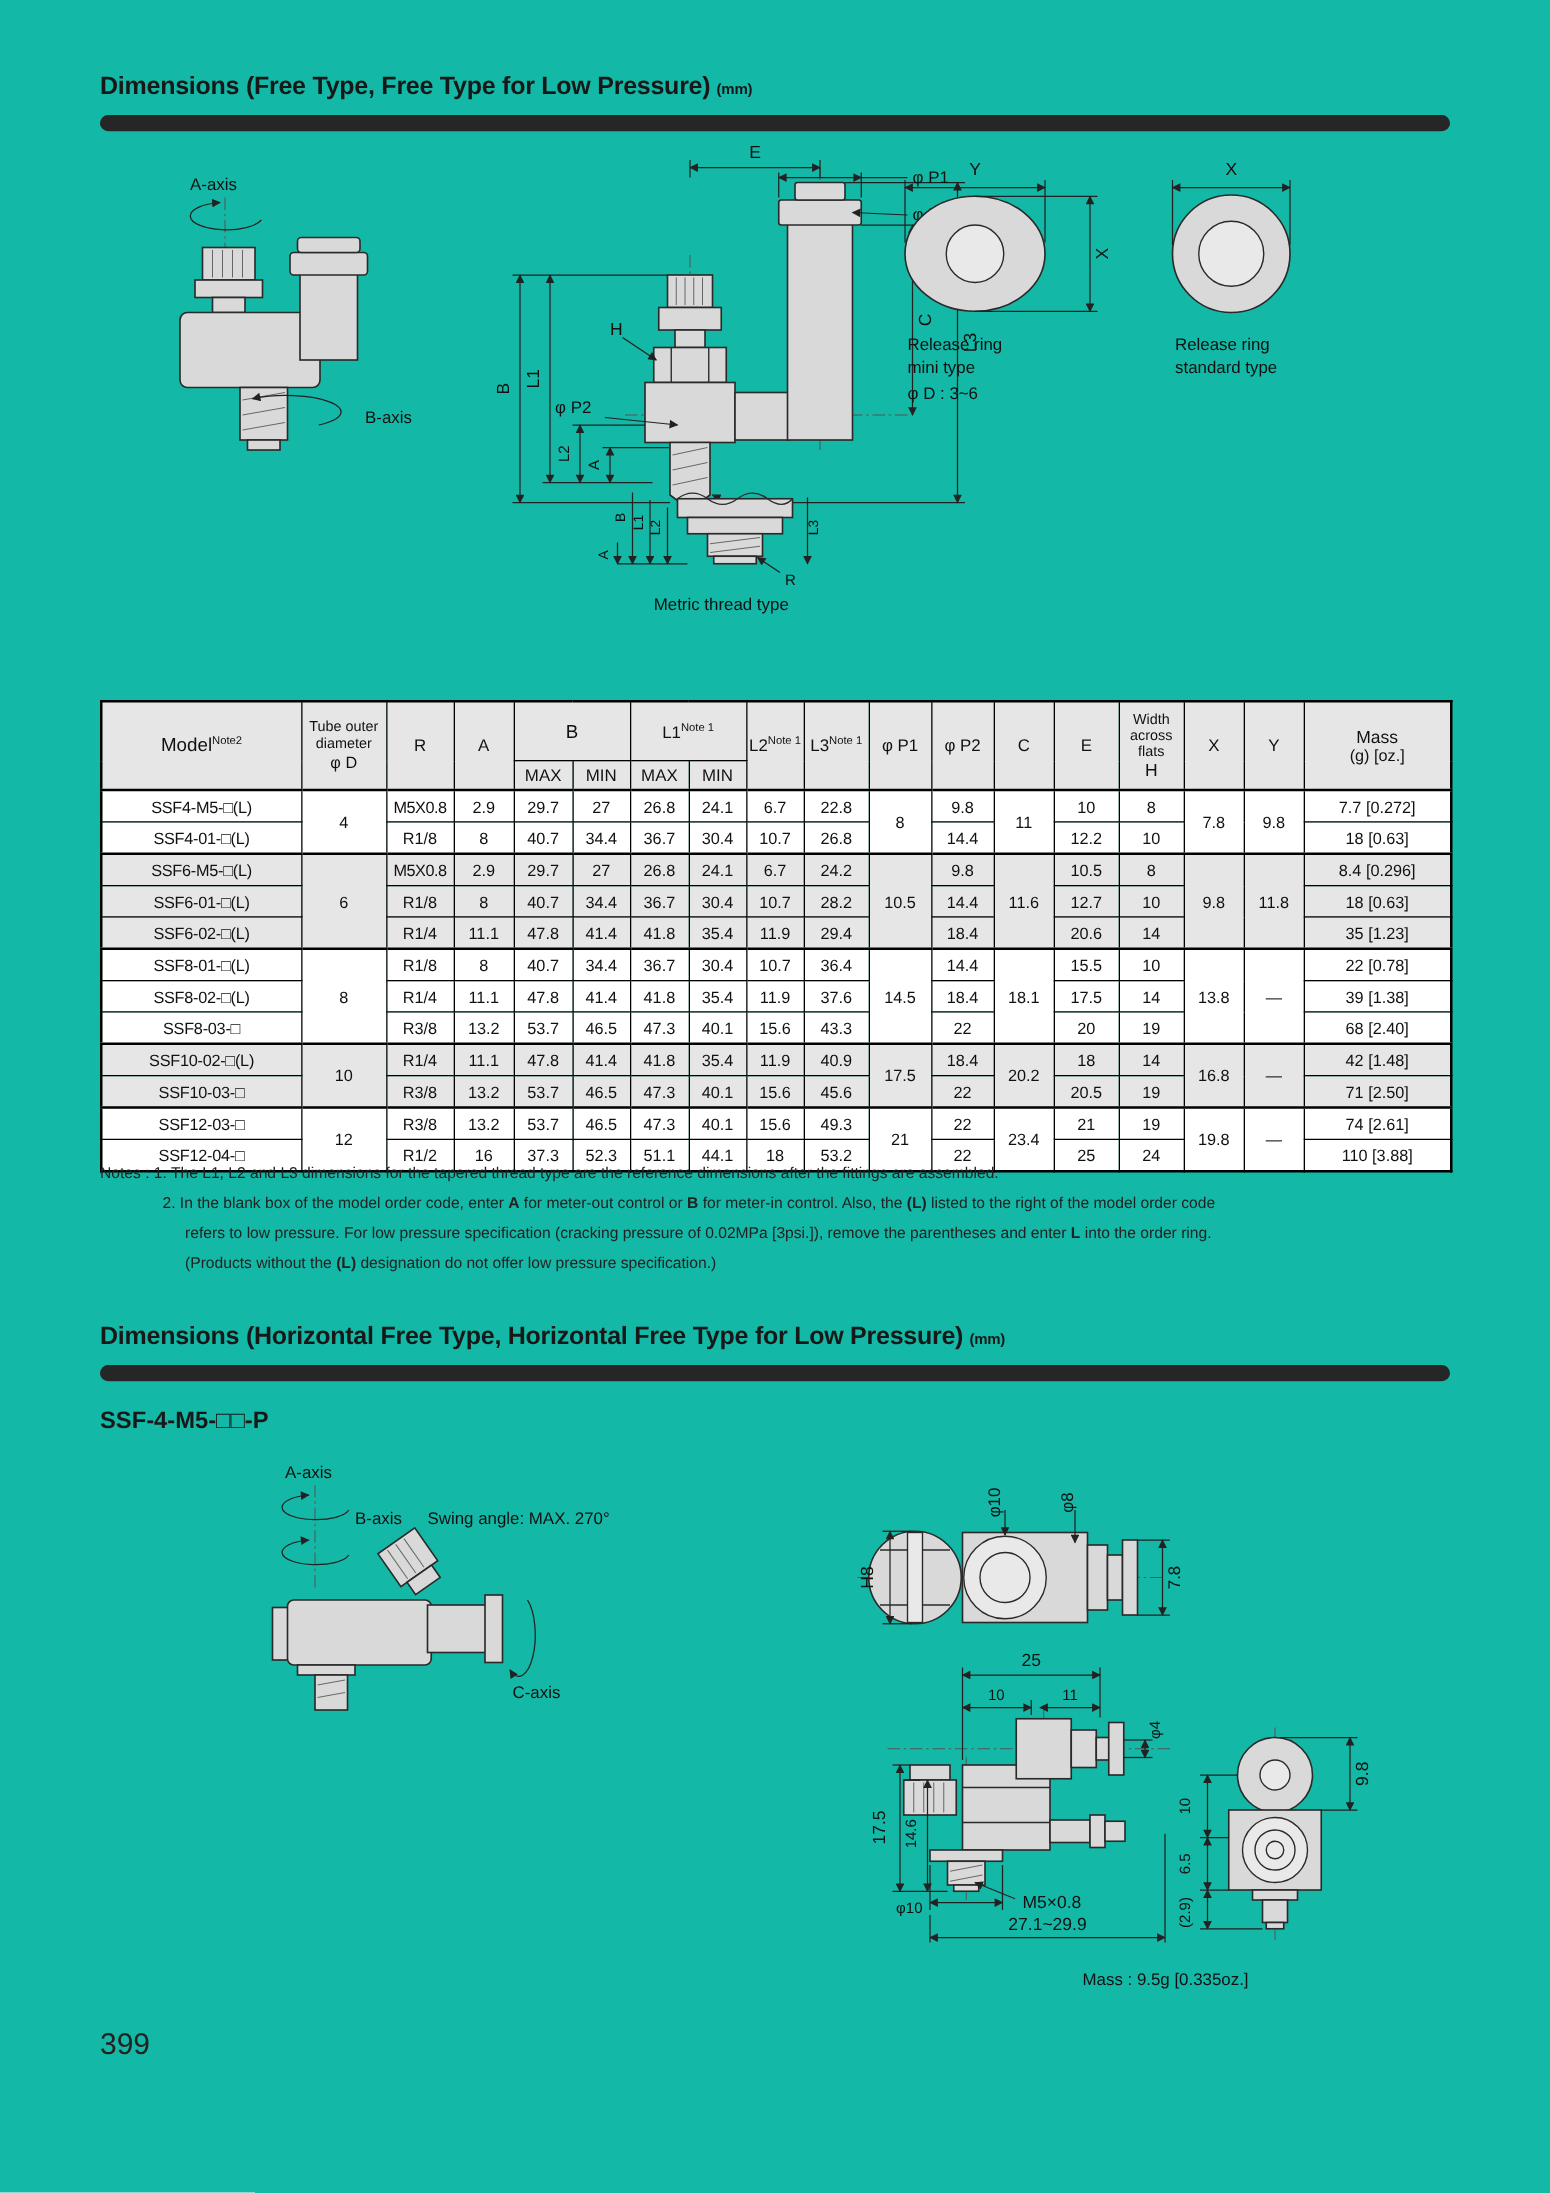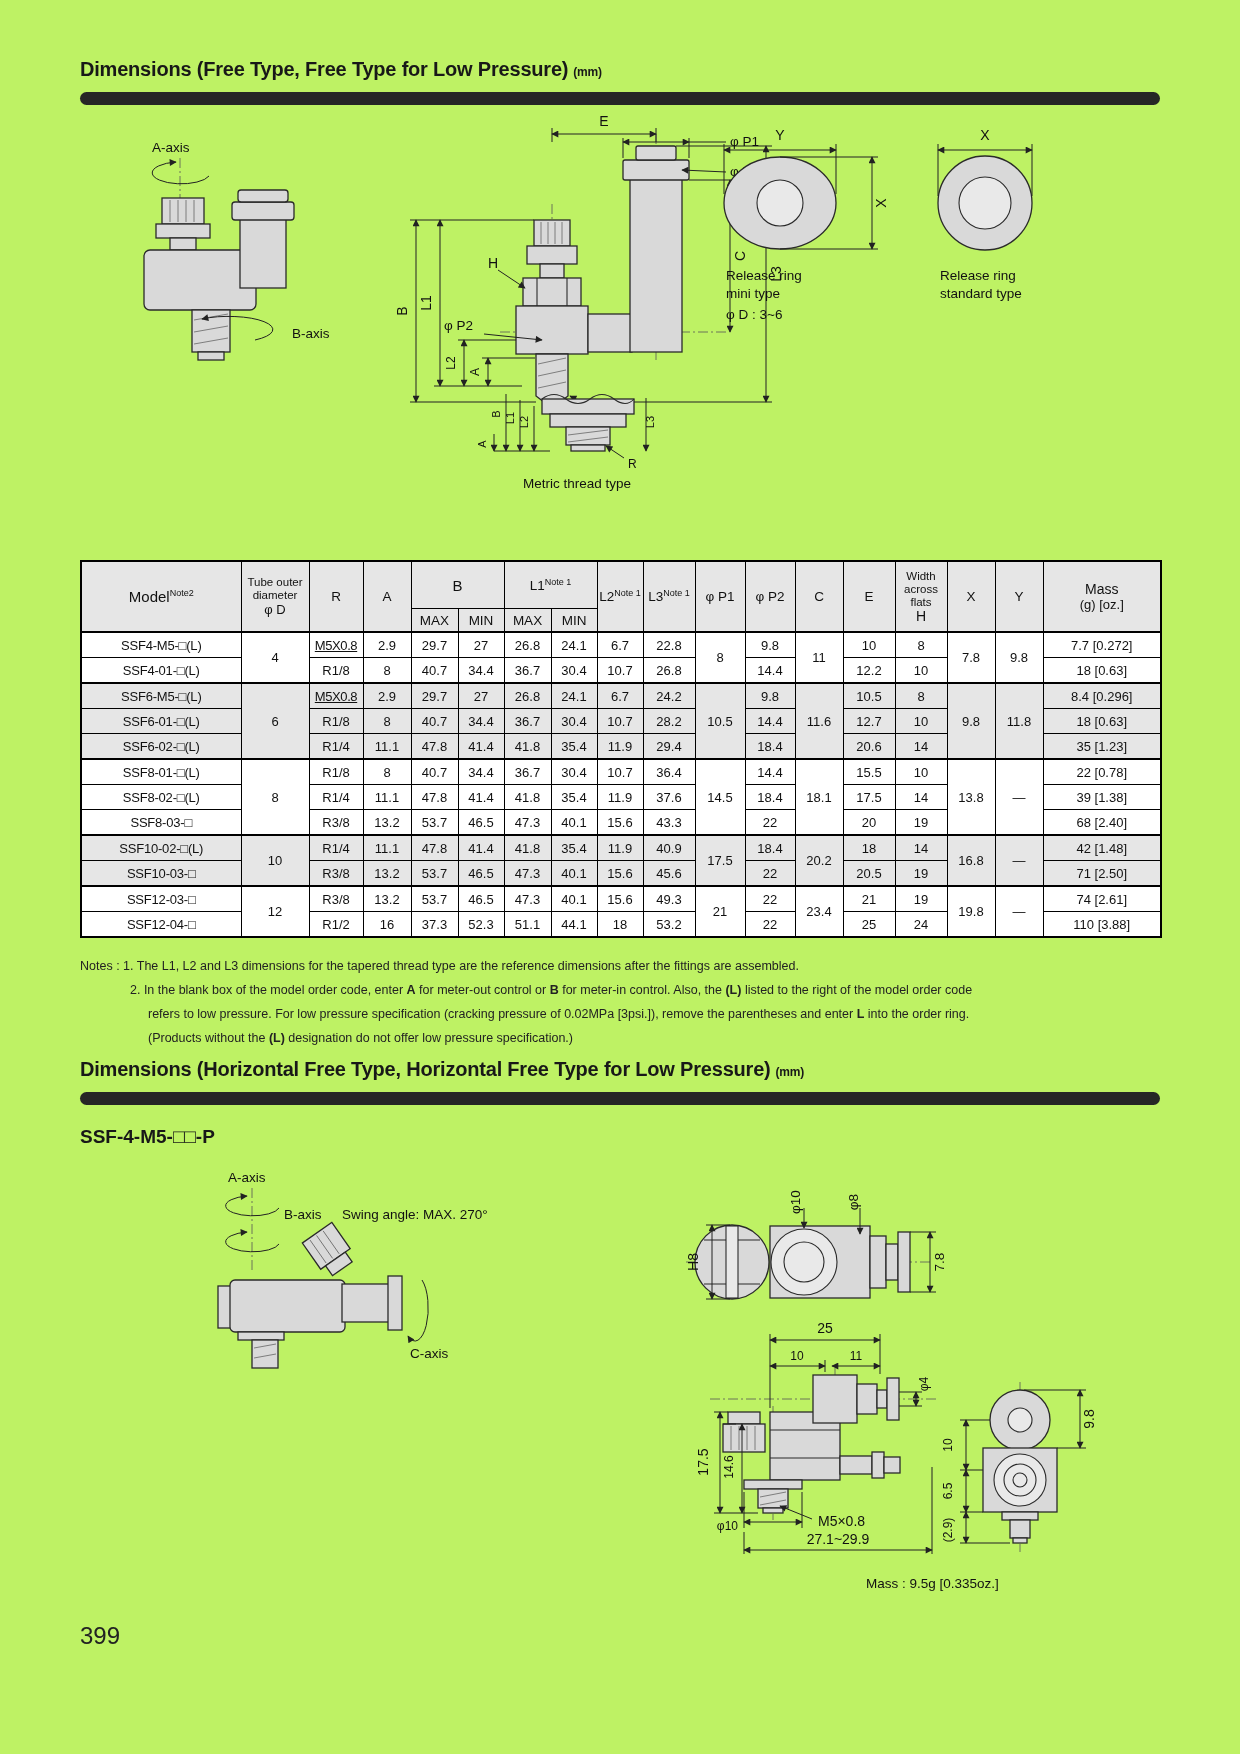--- a/index.html
+++ b/index.html
@@ -1,18 +1,18 @@
 <!DOCTYPE html>
 <html><head>
 <meta charset="utf-8">
 <style>
   html,body { margin:0; padding:0; background:#f2f2f2; }
   .page {
     position:relative; width:1240px; height:1754px; margin:0 auto;
-    background:#bef264; font-family:"Liberation Sans", sans-serif; color:#111;
+    background:#14b8a6; font-family:"Liberation Sans", sans-serif; color:#111;
     overflow:hidden;
   }
   .sec-title { position:absolute; left:80px; width:1080px; font-size:20px; font-weight:bold; color:#181818; letter-spacing:-0.2px; }
   .sec-title .unit { font-size:12px; font-weight:bold; margin-left:5px; }
   .bar { position:absolute; left:80px; width:1080px; height:13px; background:#262626; border-radius:7px; }
   .model-code { position:absolute; left:80px; font-size:19px; font-weight:bold; color:#181818; }
   .dwg { position:absolute; left:80px; }
 
   
   .part { fill:#d9d9d9; stroke:#2a2a2a; stroke-width:1.3; }
@@ -33,28 +33,28 @@
   }
   table.spec th, table.spec td { border:1px solid #000; text-align:center; padding:0; font-size:13px; font-weight:normal; }
   table.spec thead th { background:#e6e6e6; font-size:13.5px; }
   table.spec thead tr.h1 th { height:46px; }
   table.spec thead tr.h2 th { height:22px;margin-top:20px; }
   table.spec tbody td { height:24px; background:#ffffff; }
   table.spec tr.shade td { background:#e6e6e6; }
   table.spec tr.gs td { border-top:2px solid #000; }
   table.spec thead { border-bottom:2px solid #000; }
   td.model { text-align:left; padding-left:6px; font-weight:bold; font-size:13.5px; letter-spacing:-0.2px; }
-  td.small { font-size:10.5px; letter-spacing:-0.4px;text-decoration:underline; }
+  td.small { font-size:10.5px; letter-spacing:-0.4px; }
   sup { font-size:9px; line-height:0; }
   .hsm { font-size:11.5px; line-height:13px; }
   .hphi { font-size:13px; line-height:15px; }
   .hbig { font-size:14px; line-height:15px; }
 
   
-  .notes { position:absolute; left:80px; top:926px; width:1084px; font-size:12.5px; line-height:24px; color:#222;margin-top:28px; }
+  .notes { position:absolute; left:80px; top:926px; width:1084px; font-size:12.5px; line-height:24px; color:#222; }
   .notes b { font-weight:bold; }
   .n2a { padding-left:50px; }
   .n2b { padding-left:68px; }
 
   .page-num { position:absolute; left:80px; top:1622px; font-size:24px; color:#222; }
 </style>
 </head>
 <body>
 
 <div class="page">

